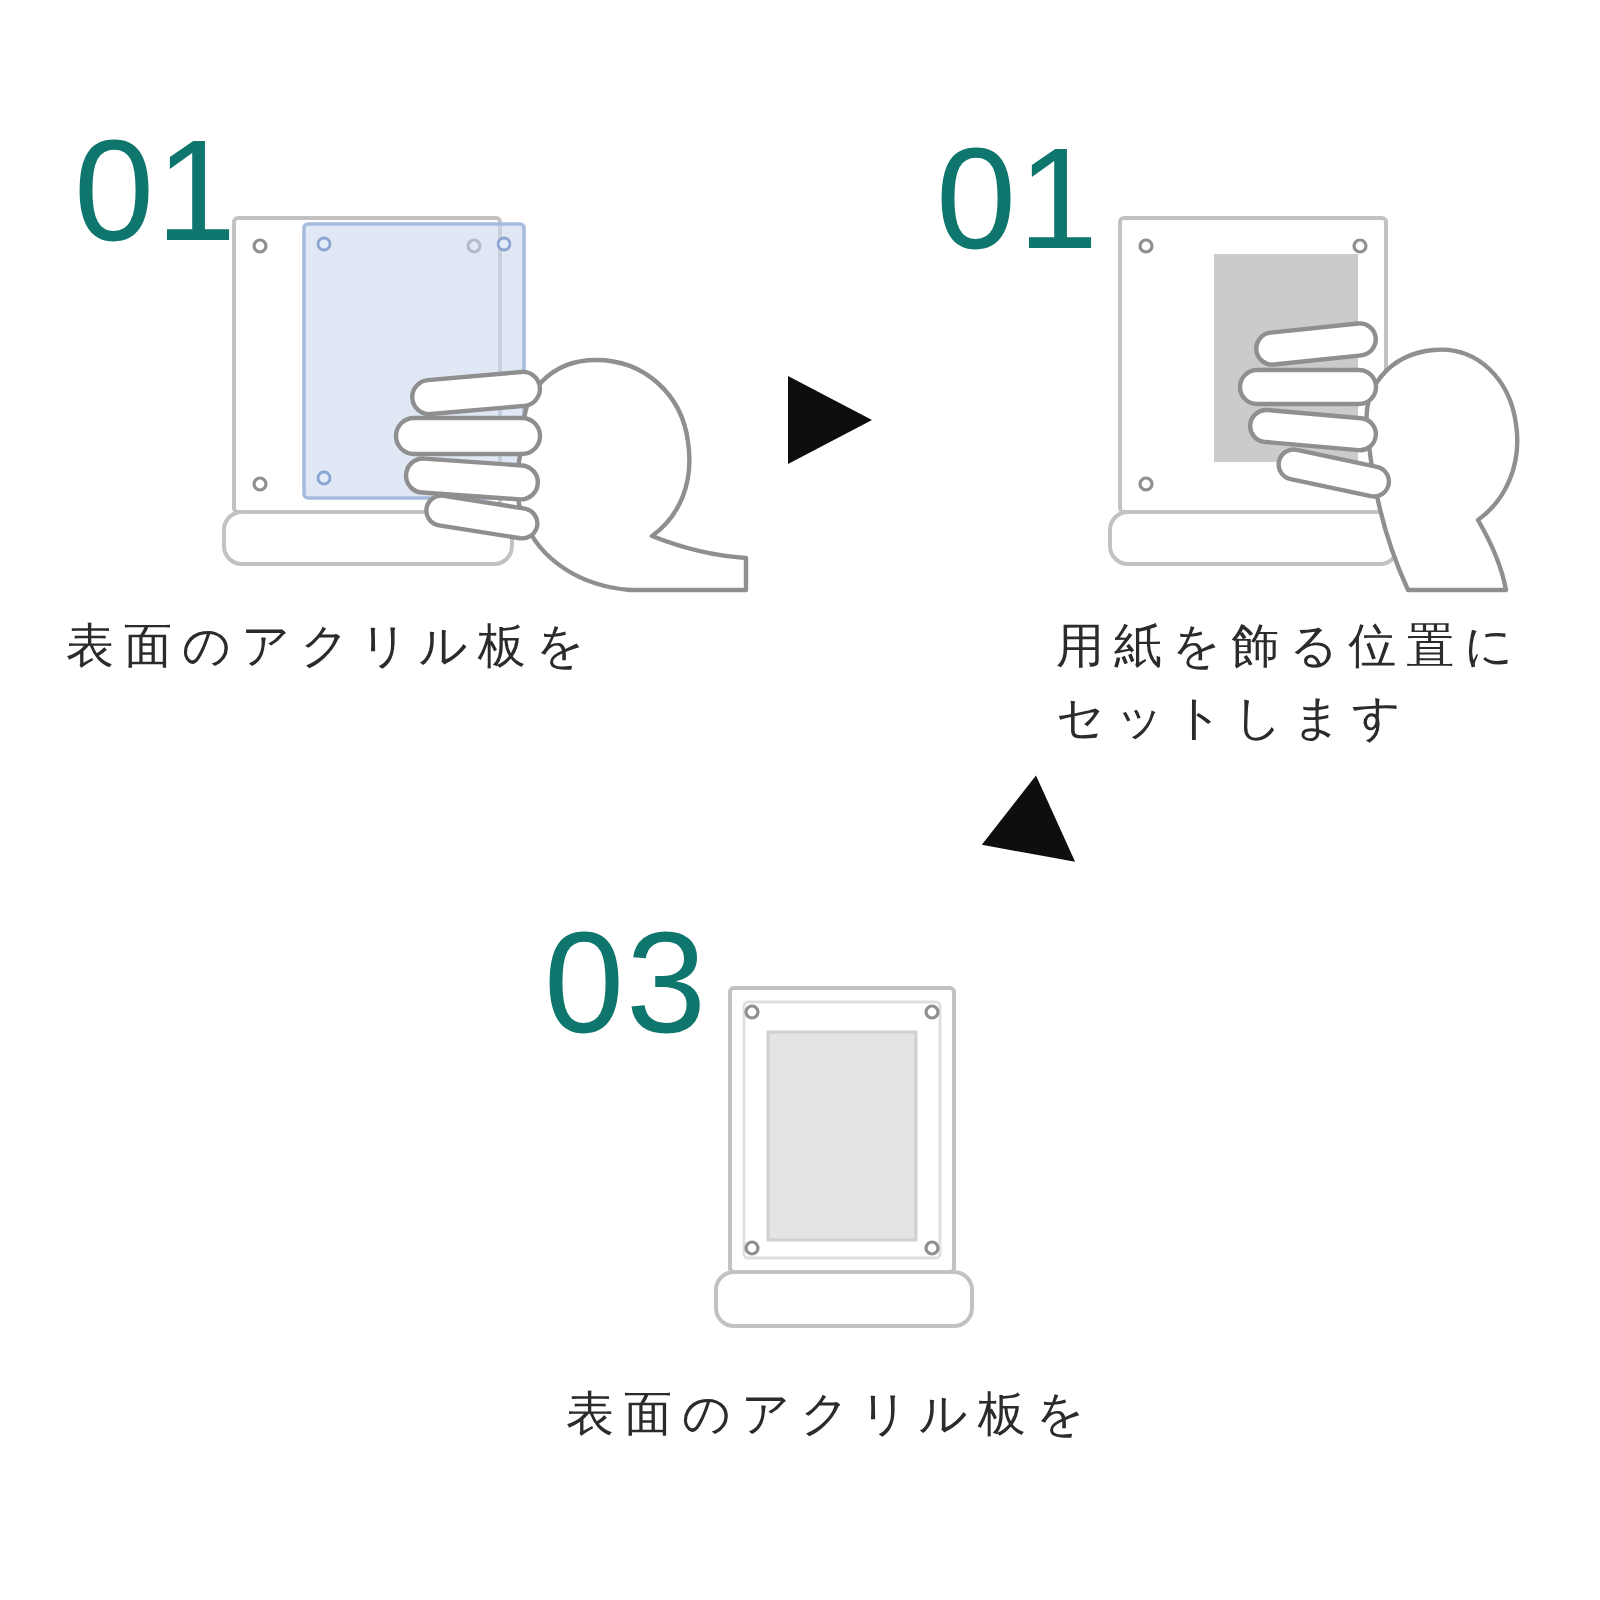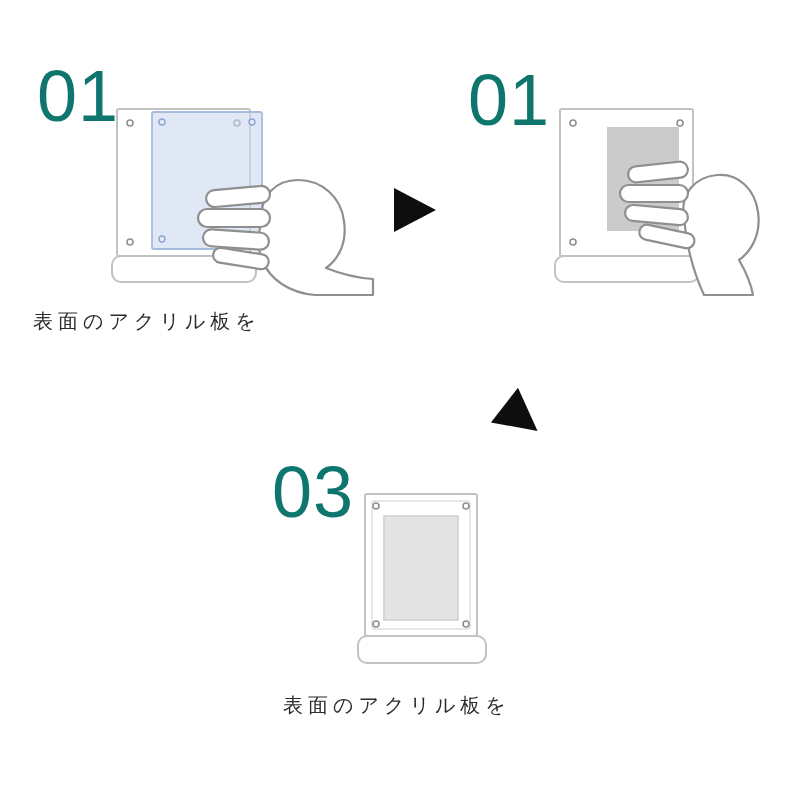--- a/index.html
+++ b/index.html
@@ -14,21 +14,21 @@
   .num-1 { left:37px;  top:60px; }
   .num-2 { left:468px; top:64px; }
   .num-3 { left:272px; top:456px; }
 
   .illus { position:absolute; overflow:visible; }
   .illus-1 { left:110px; top:100px; }
   .illus-2 { left:552px; top:100px; }
   .illus-3 { left:357px; top:488px; }
 
   .caption {
-    position:absolute; margin:0; font-size:20px; letter-spacing:5px;
+    position:absolute; margin:0; font-size:24px; letter-spacing:5px;
     line-height:1.5; color:#2b2b2b; white-space:nowrap; font-weight:400;
   }
   .cap-1 { left:33px;  top:306px; }
   .cap-2 { left:528px; top:306px; }
   .cap-3 { left:283px; top:690px; }
 
   .arrow {
     position:absolute; width:0; height:0;
     border-top:22px solid transparent; border-bottom:22px solid transparent;
     border-left:42px solid #0e0e0e;
@@ -103,20 +103,24 @@
     <g fill="#ffffff" stroke="#8f8f8f" stroke-width="2.2" stroke-linejoin="round" stroke-linecap="round">
       <path d="M132,116 C128,94 143,77 165,75 C187,73 203,90 206,112 C209,132 201,150 187,160
                C194,172 199,184 201,195 L152,195 C141,171 134,144 132,116 Z"></path>
       <rect x="76" y="64" width="60" height="16" rx="8" transform="rotate(-6 106 72)"></rect>
       <rect x="68" y="85" width="68" height="17" rx="8.5"></rect>
       <rect x="73" y="107" width="63" height="16" rx="8" transform="rotate(5 104 115)"></rect>
       <rect x="87" y="129" width="56" height="15" rx="7.5" transform="rotate(12 115 136)"></rect>
     </g>
   </svg>
 
+  <p class="caption cap-2">
+    <span>用紙を飾る位置に</span><br>
+    <span>セットします</span>
+  </p>
 
   <div class="arrow arrow-2"></div>
 
   <div class="step-number num-3">03</div>
 
   <svg class="illus illus-3" width="130" height="190" viewBox="0 0 130 190">
     <g fill="#ffffff" stroke="#c2c2c2" stroke-width="2">
       <rect x="8" y="6" width="112" height="142" rx="2"></rect>
     </g>
     <g fill="none" stroke="#e0e0e0" stroke-width="1.5">

